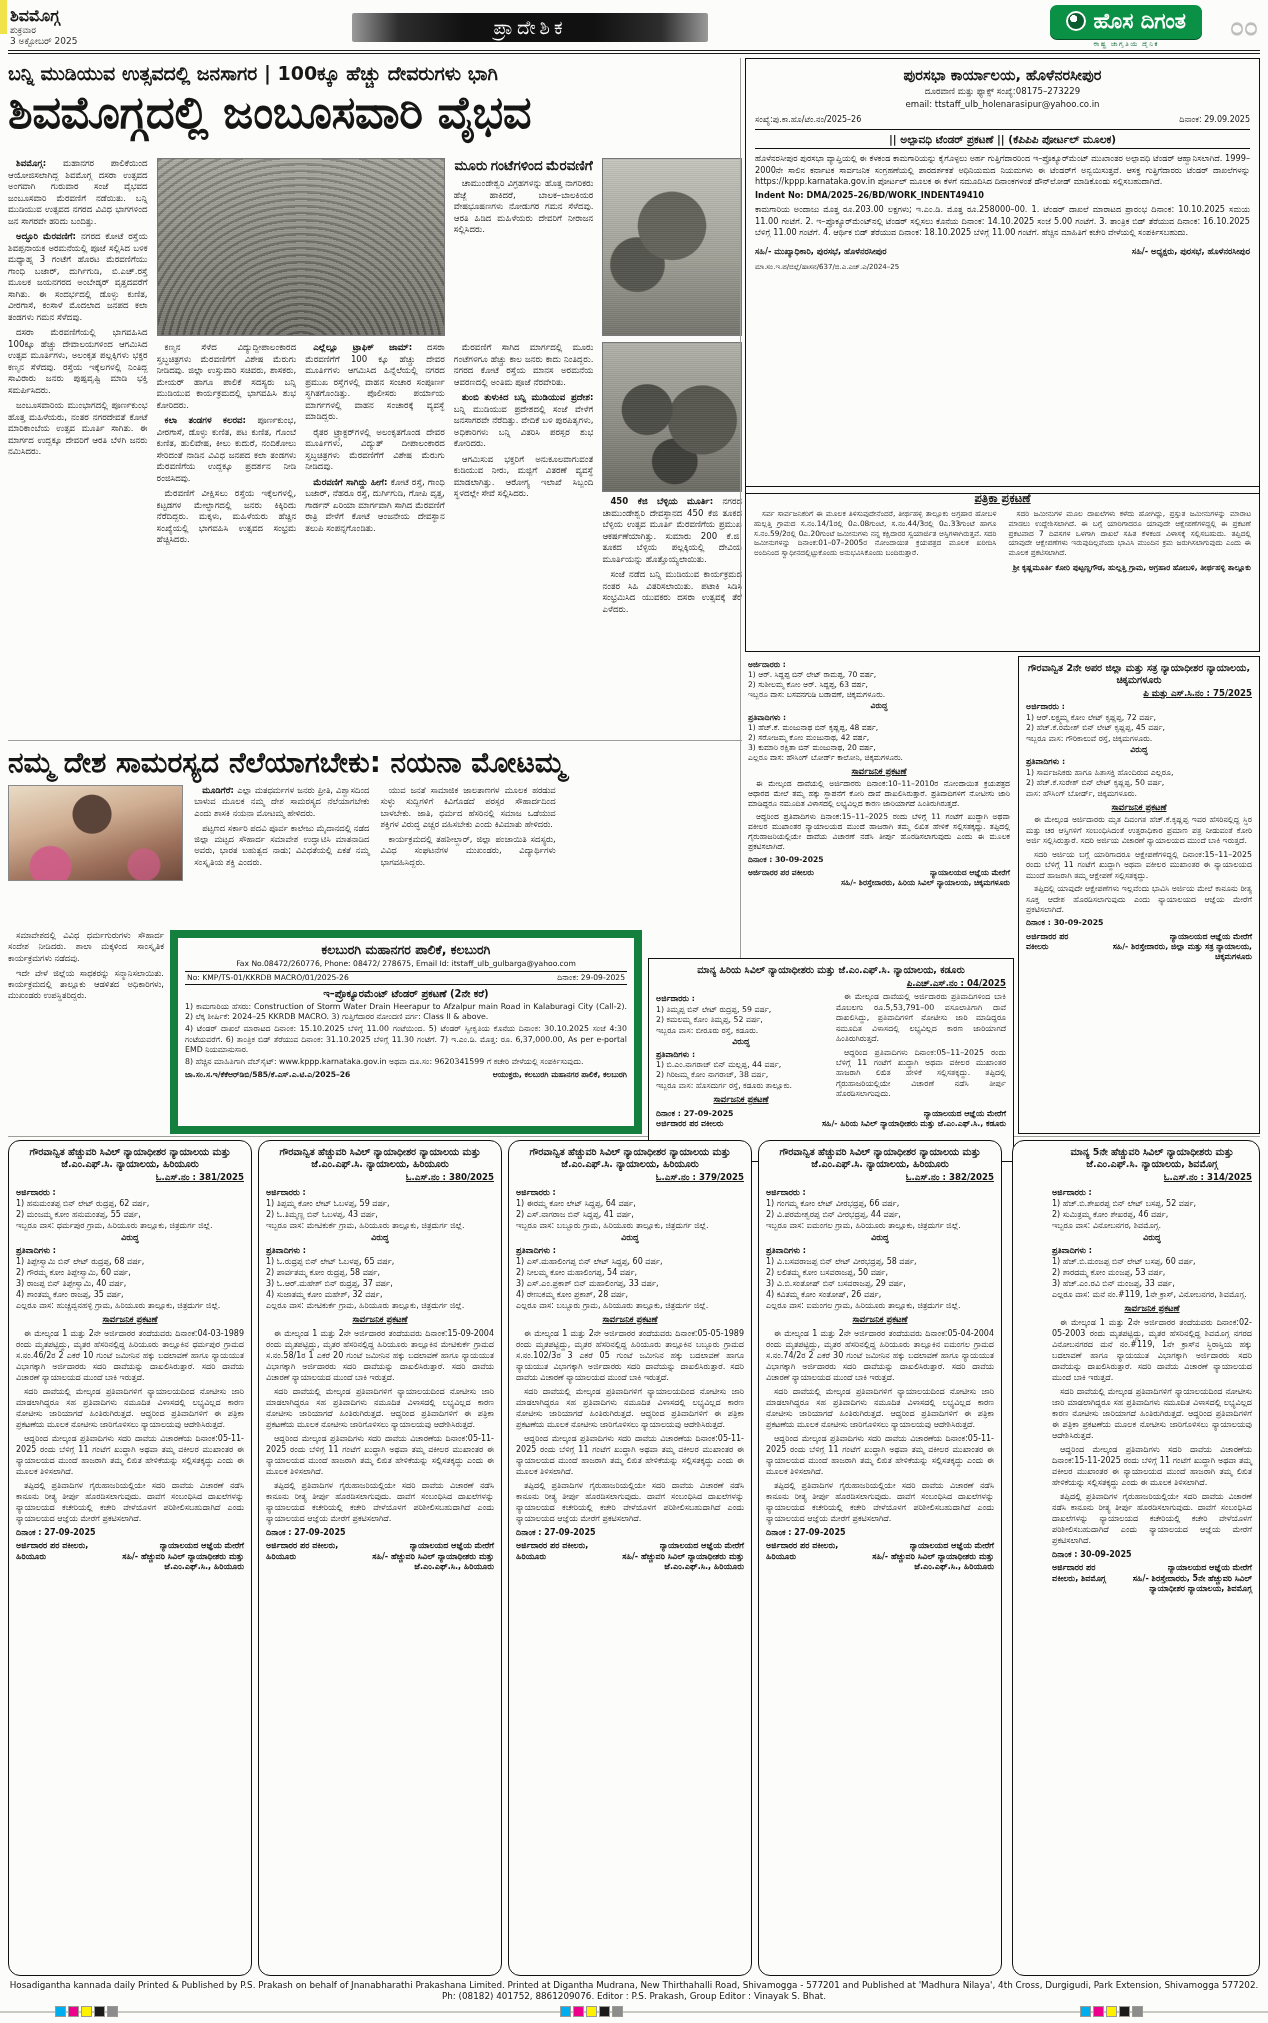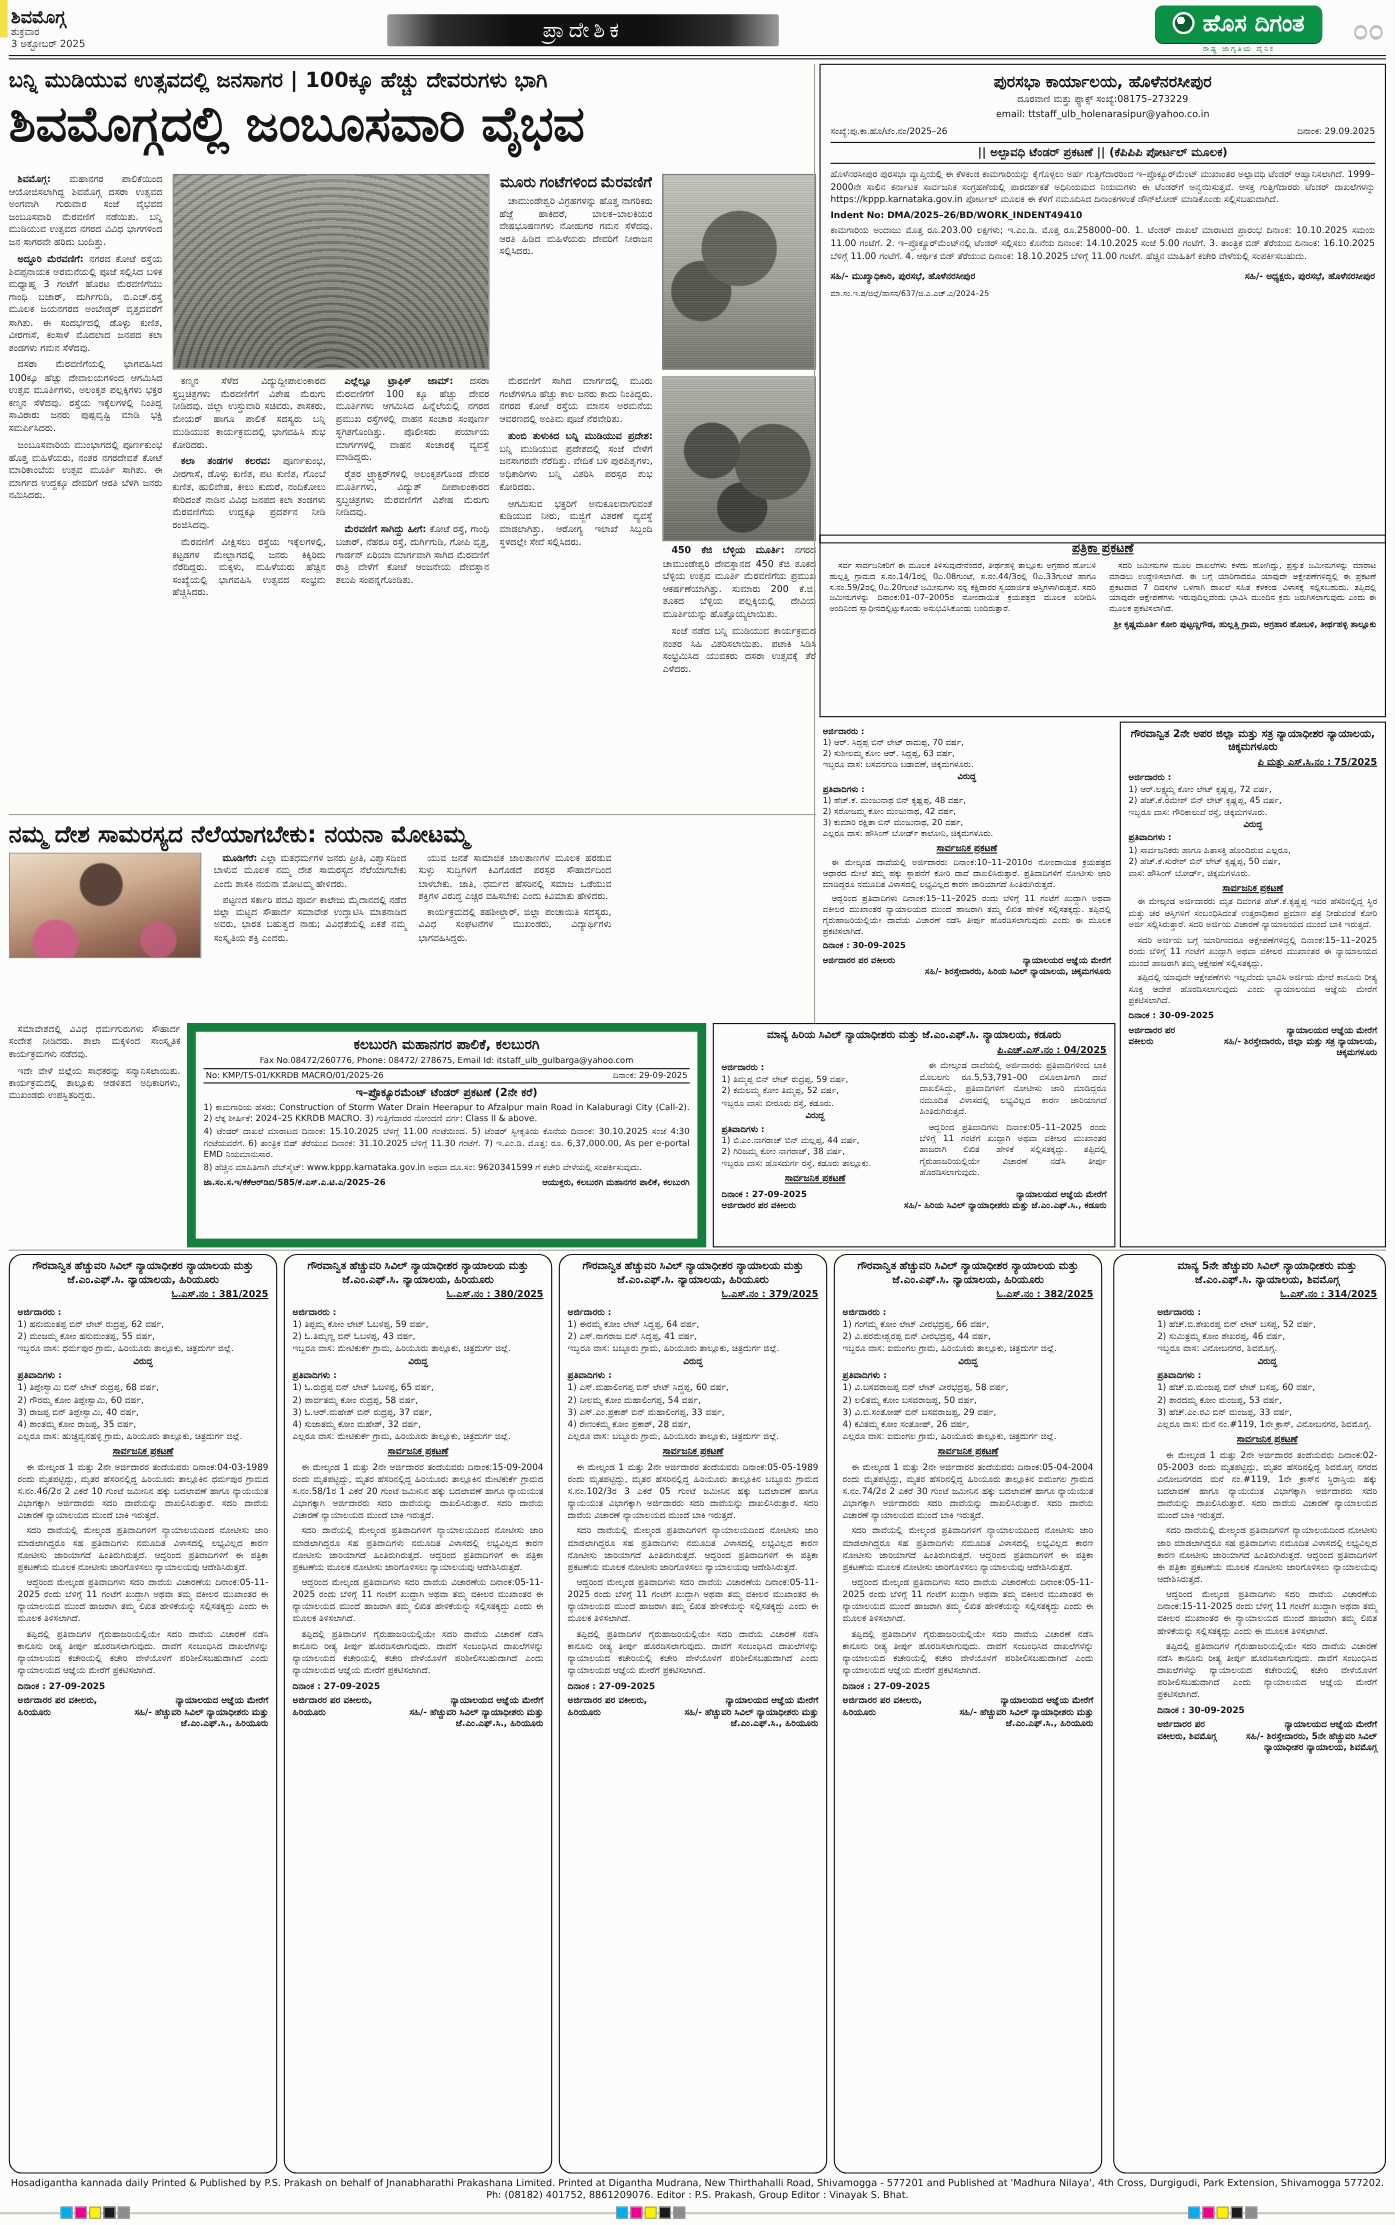--- a/index.html
+++ b/index.html
@@ -97,28 +97,28 @@
   .plist div { text-align:left; margin:0; }
   .n-vs { text-align:center; font-weight:bold; margin:1px 0; }
   .n-heading { text-align:center; font-weight:bold; text-decoration:underline; margin:3px 0 2px; font-size:8.4px; }
   .n-body p { margin:0 0 3px; text-indent:8px; }
   .n-date { font-weight:bold; margin-top:3px; }
   .n-foot { display:flex; justify-content:space-between; gap:6px; margin-top:3px; font-weight:bold; line-height:1.3; }
   .n-foot-l { text-align:left; } .n-foot-r { text-align:right; }
   .n-two { column-count:2; column-gap:10px; }
 
   .notice-75 { left:1018px; top:656px; width:242px; height:478px; }
-  .notice-kadur { left:648px; top:930px; width:366px; height:204px; }
+  .notice-kadur { left:648px; top:958px; width:366px; height:204px; }
   .notice-b { top:1140px; width:244px; height:836px; font-size:8px; line-height:1.38;border-radius:12px; }
   .pos-b1{left:8px;} .pos-b2{left:258px;} .pos-b3{left:508px;} .pos-b4{left:758px;}
   .pos-b5{left:1012px; width:248px;padding-left:39px;}
 
   
   .opinion { left:8px; top:746px; width:734px; height:180px; overflow:hidden; }
-  .op-head { font-size:21px; font-weight:bold; margin-bottom:5px; }
+  .op-head { font-size:28px; font-weight:bold; margin-bottom:5px; }
   .op-body { column-count:4; column-gap:11px; font-size:8.4px; line-height:1.34; text-align:justify; height:146px; overflow:hidden; }
   .op-body p { margin:0 0 4px; text-indent:8px; }
   .op-photo { width:100%; height:96px; margin-bottom:4px; break-inside:avoid; border:1px solid #888;
     background:radial-gradient(circle at 48% 30%, #5a4338 0 17%, transparent 18%),
       radial-gradient(circle at 24% 86%, rgba(209,92,138,.9) 0 13%, transparent 14%),
       radial-gradient(circle at 78% 84%, rgba(209,92,138,.7) 0 10%, transparent 11%),
       linear-gradient(165deg,#e9dbc6 0%,#cfae92 38%,#9c6f5a 72%,#6e4a3c 100%); }
   .op-cont { left:8px; top:930px; width:156px; height:204px; font-size:8.4px; line-height:1.34;
     text-align:justify; overflow:hidden; }
   .op-cont p { margin:0 0 4px; text-indent:8px; }

